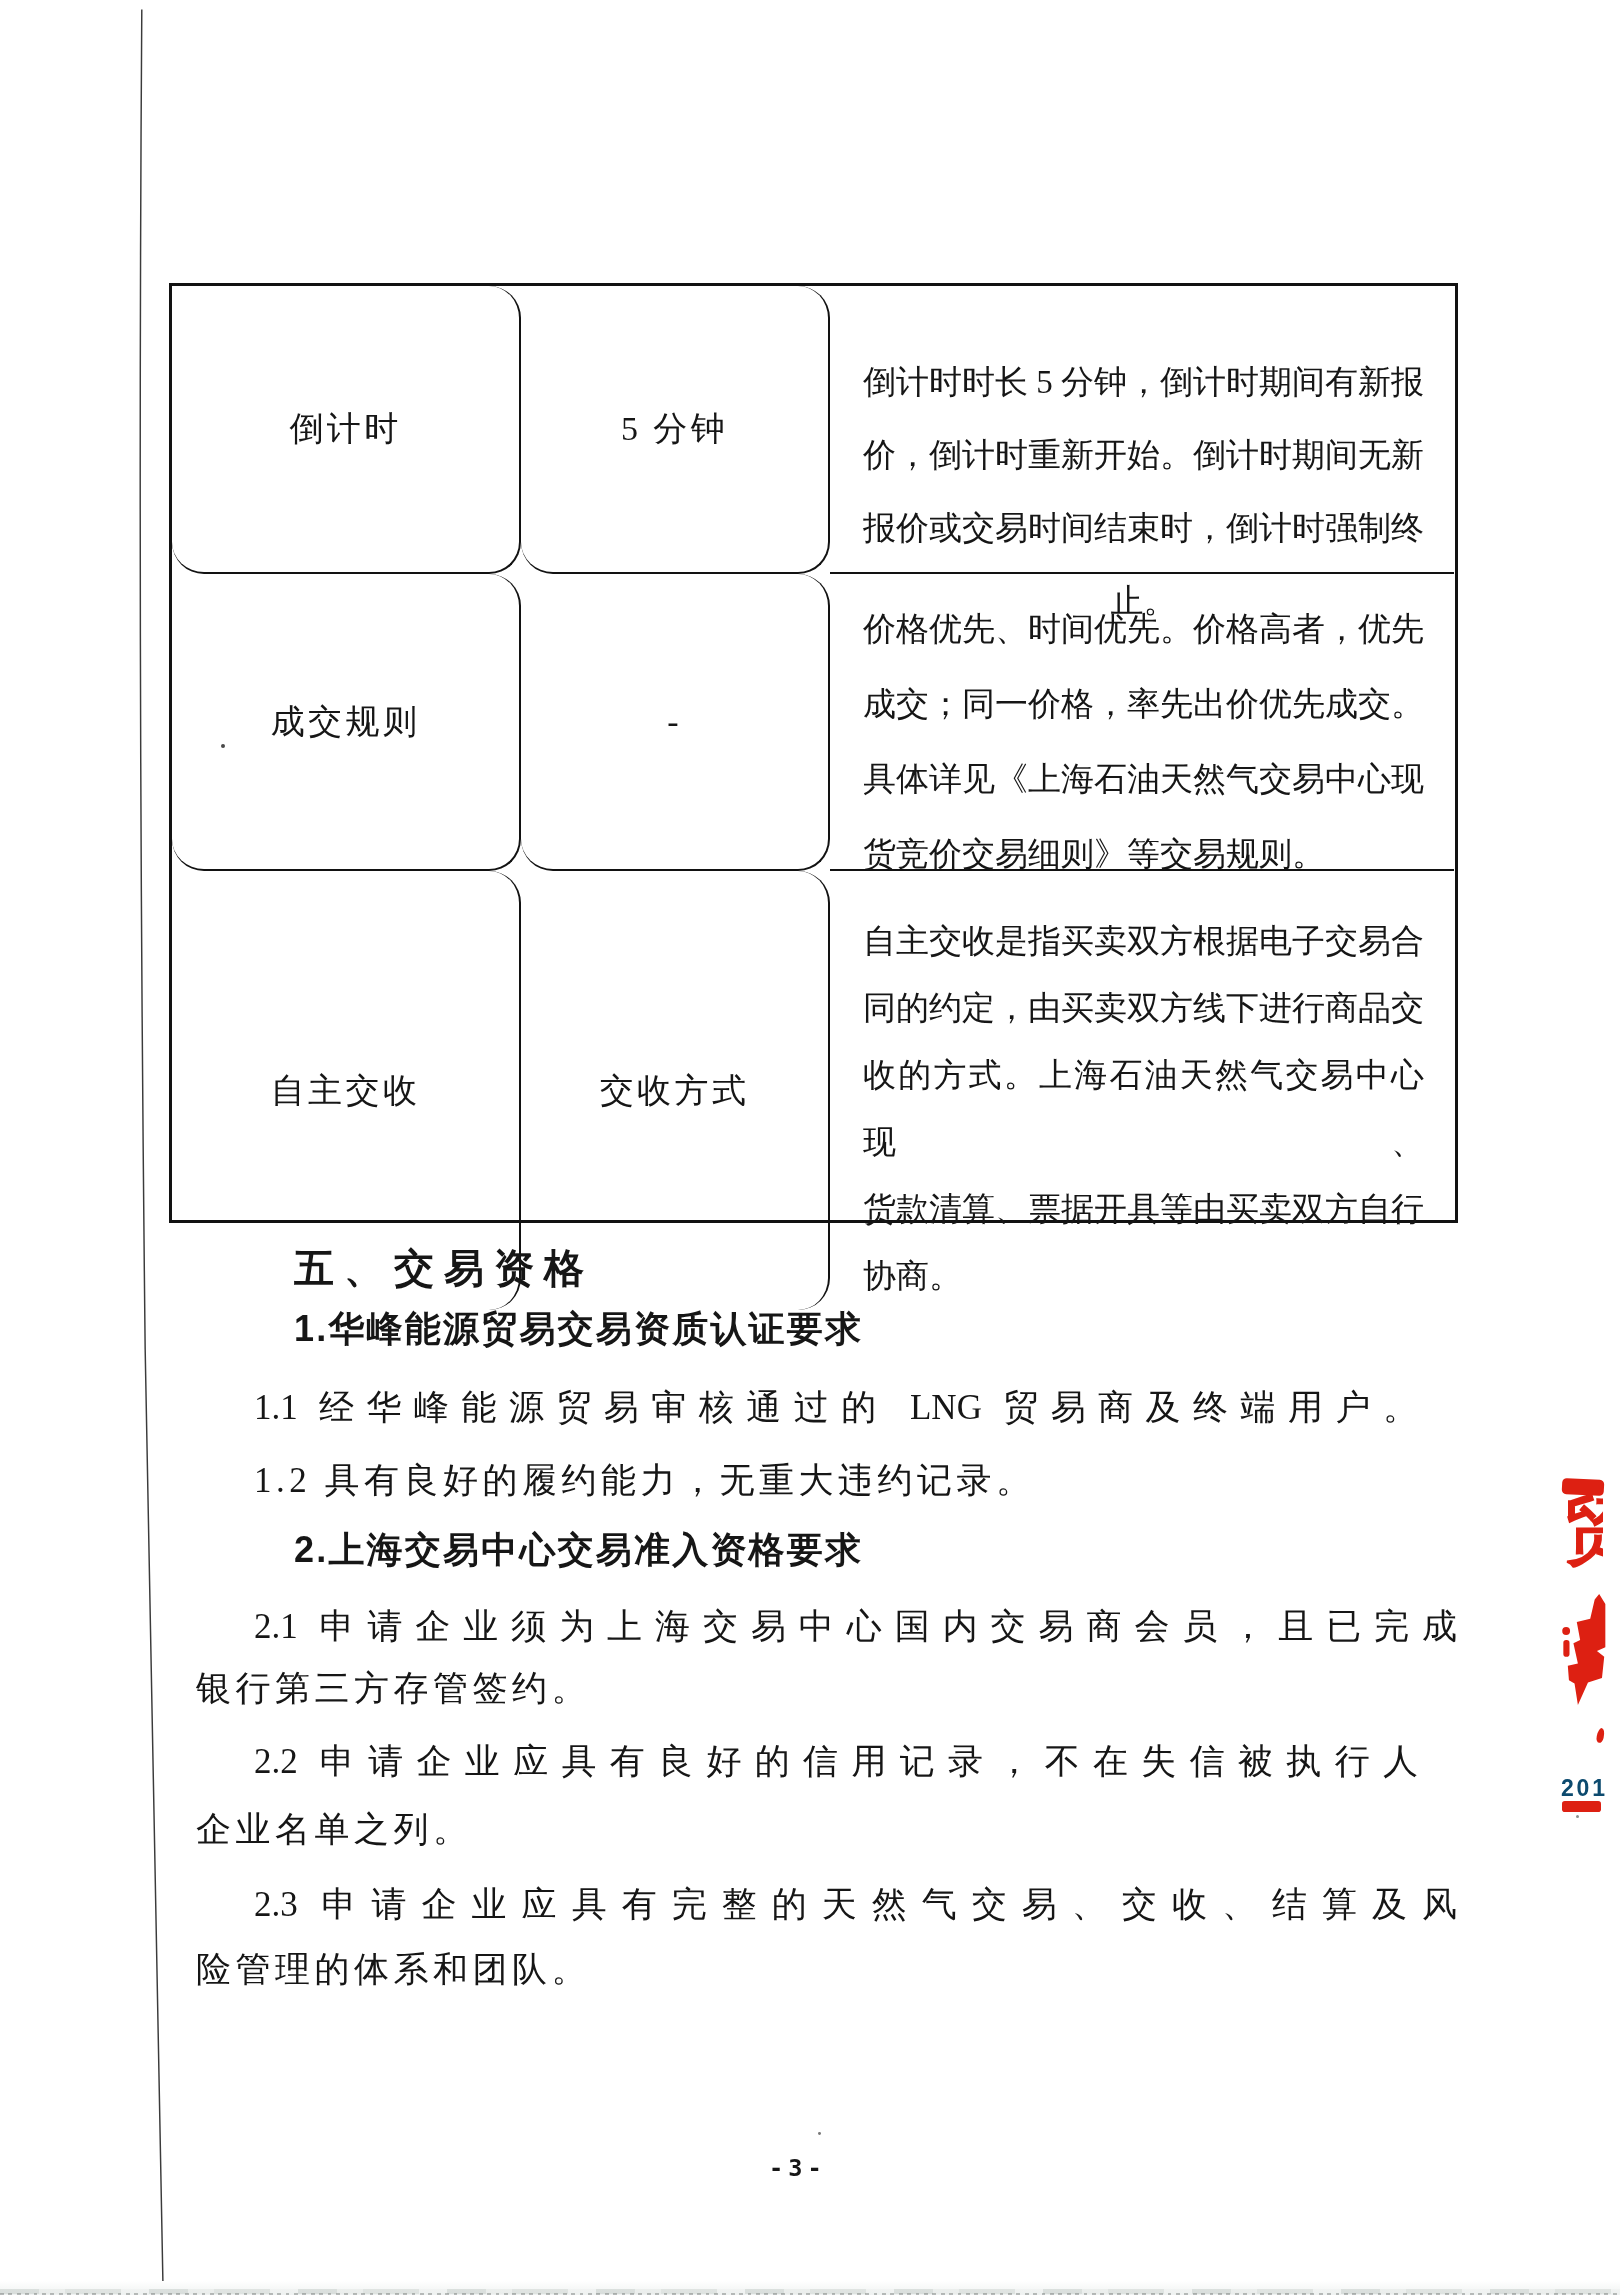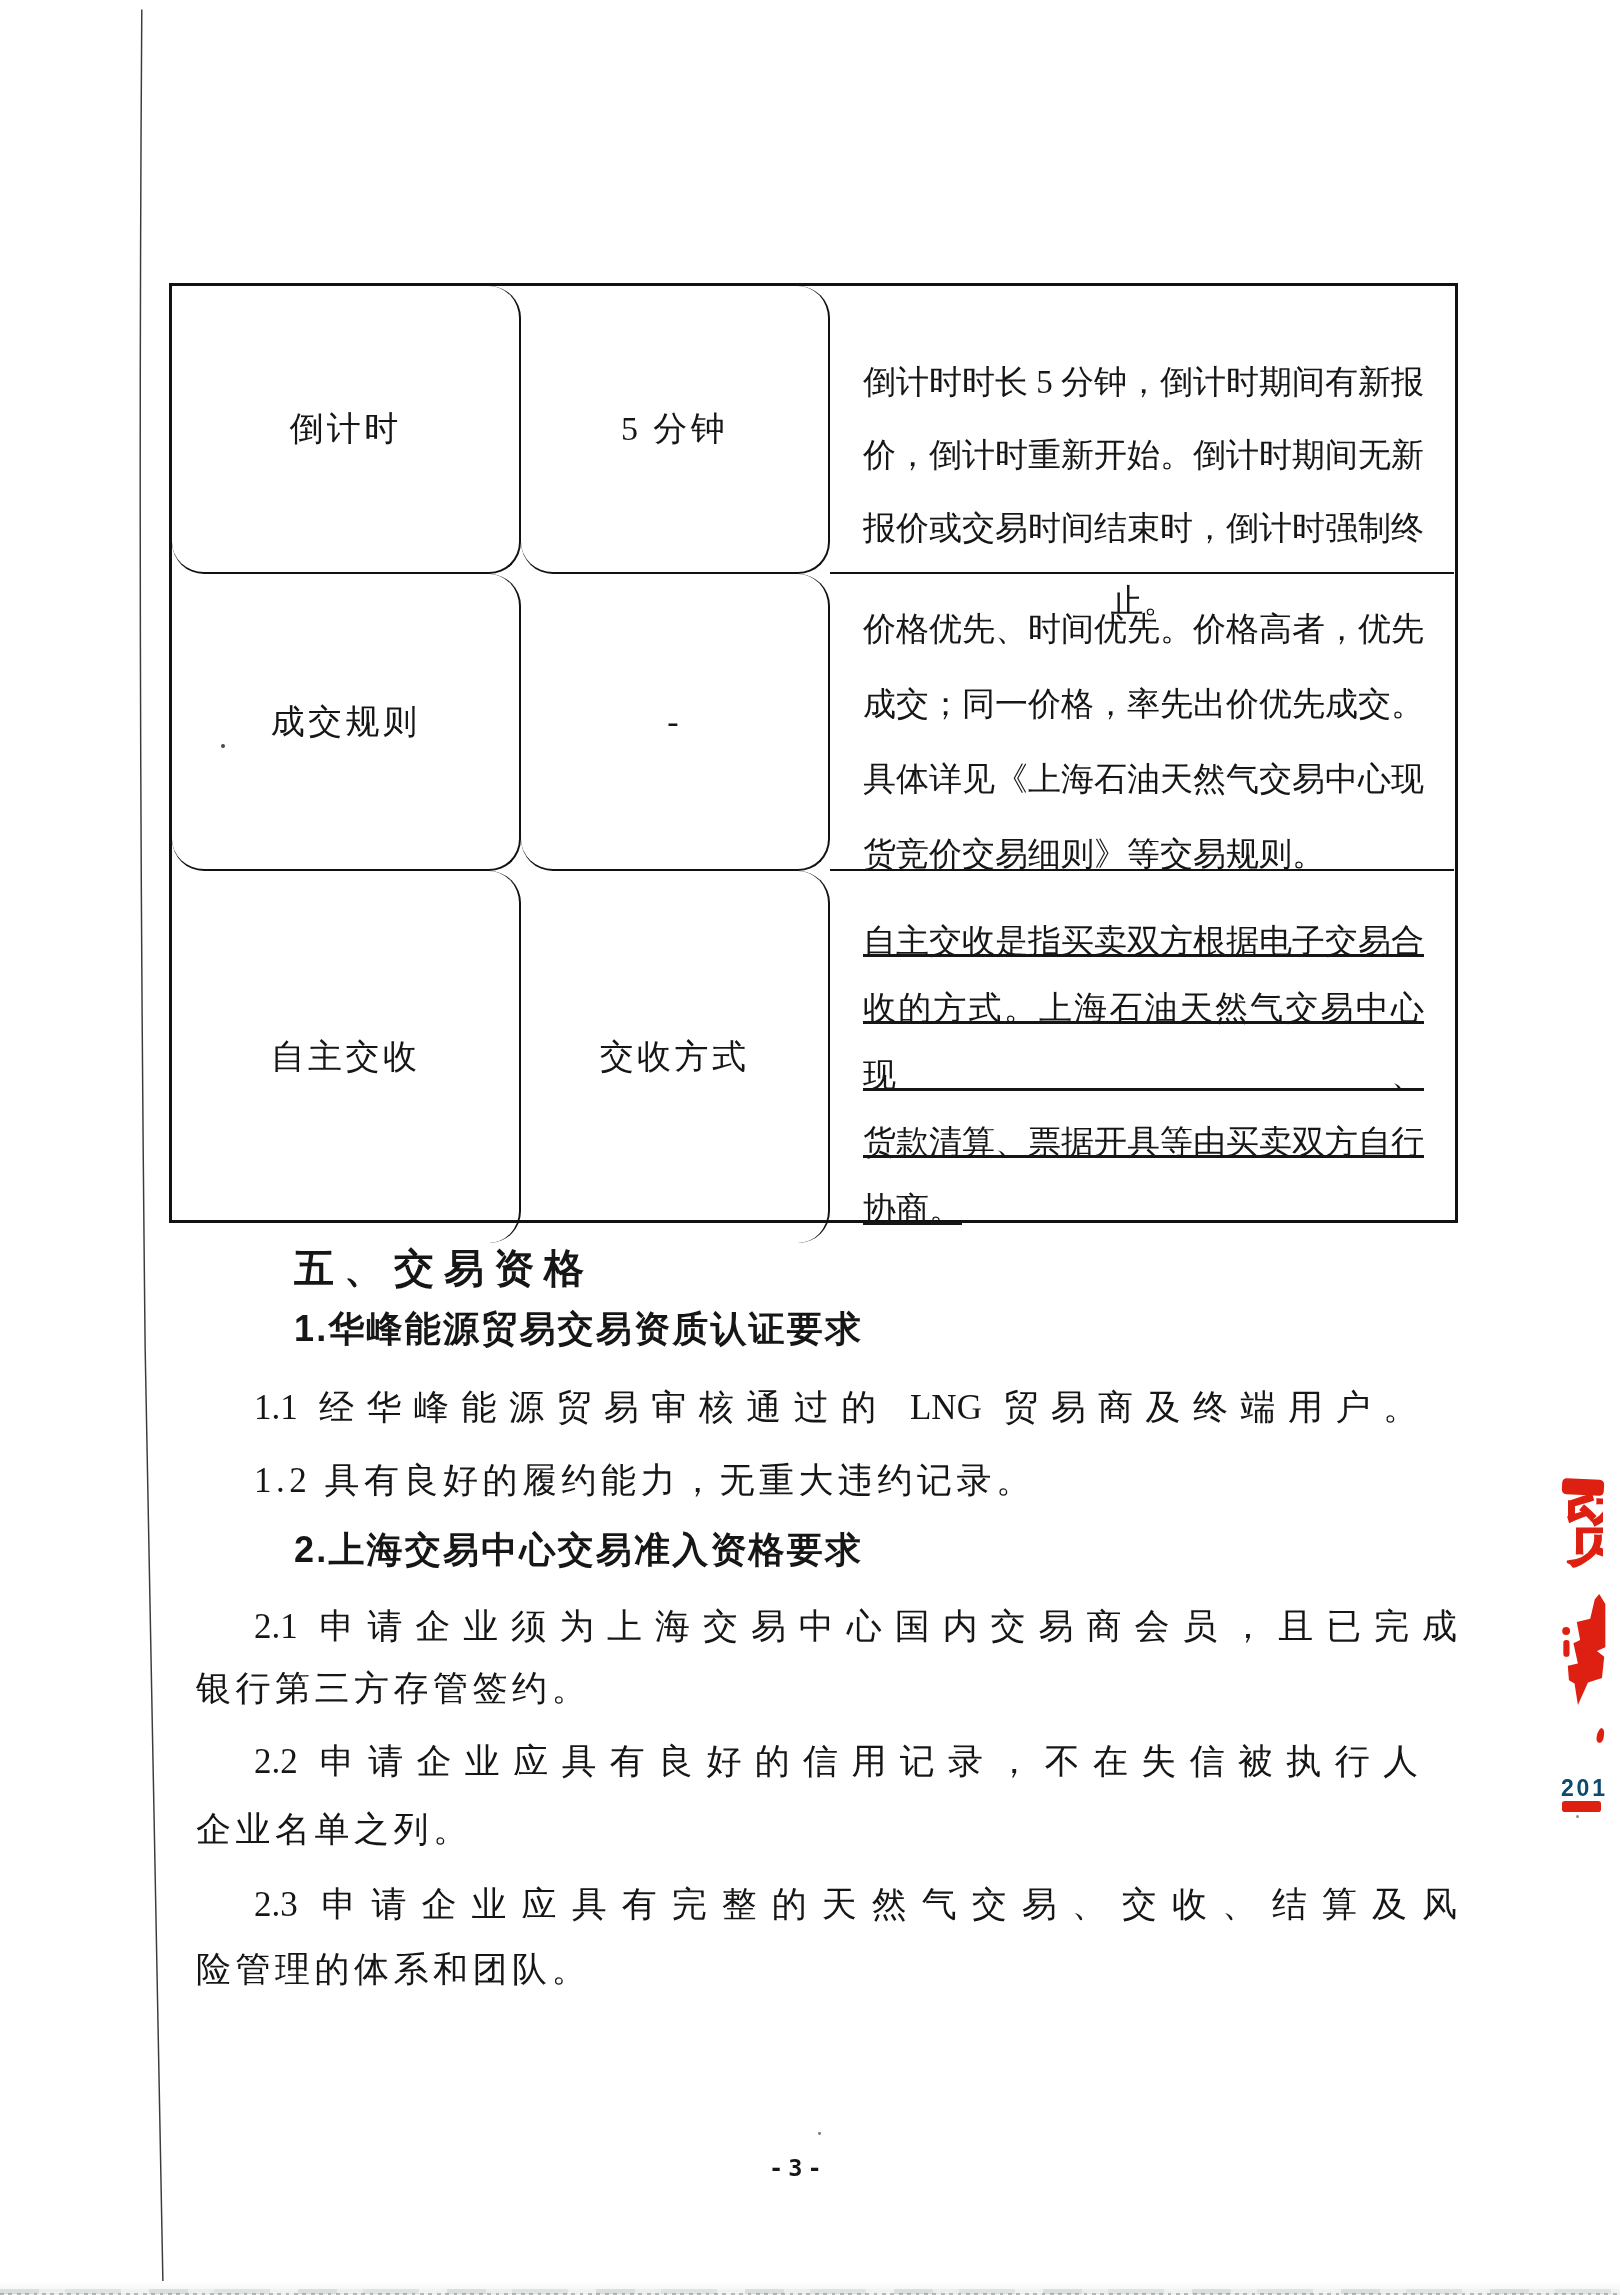--- a/index.html
+++ b/index.html
@@ -16,21 +16,21 @@
   .cell{box-sizing:border-box;}
   .br{border-right:2.2px solid #121212;border-radius:32px;}
   .bb{border-bottom:2.2px solid #121212;}
   .lab{display:flex;align-items:center;justify-content:center;font-size:34px;letter-spacing:3.4px;}
   .desc{font-size:33px;overflow:visible;position:relative;z-index:2;}
   .d1{padding:24px 30px 0 33px;margin-top:36px;}
   .d1 .dl{line-height:73px;}
   .d2{padding:18px 30px 0 33px;}
   .d2 .dl{line-height:75px;}
   .d3{padding:37px 30px 0 33px;}
-  .d3 .dl{line-height:67px;text-decoration:underline;}
+  .d3 .dl{line-height:67px;}
   .dl.jl{text-align:justify;text-align-last:justify;}
   .dl.cl{text-align:center;}
   .dl.ll{text-align:left;}
 
   
   .bl{position:absolute;font-size:35px;line-height:1.2;letter-spacing:4.5px;white-space:nowrap;}
   .bhead{font-weight:bold;font-family:"Liberation Sans","DejaVu Sans",sans-serif;margin-left:40px;}
   .jfull{text-align:justify;text-align-last:justify;letter-spacing:0;white-space:nowrap;}
   .l0{top:1244px;left:254px;font-size:40px;letter-spacing:10px;}
   .l1{top:1307px;left:254px;font-size:36px;letter-spacing:2.2px;}
@@ -114,20 +114,21 @@
     </div>
 
     <div class="cell lab br">
       <span>自主交收</span>
     </div>
     <div class="cell lab br">
       <span>交收方式</span>
     </div>
     <div class="cell desc d3">
       <div class="dl jl">自主交收是指买卖双方根据电子交易合</div>
+      <div class="dl jl">同的约定，由买卖双方线下进行商品交</div>
       <div class="dl jl">收的方式。上海石油天然气交易中心现、</div>
       <div class="dl jl">货款清算、票据开具等由买卖双方自行</div>
       <div class="dl ll">协商。</div>
     </div>
   </div>
 
   <div class="bl bhead l0">五、交易资格</div>
   <div class="bl bhead l1">1.华峰能源贸易交易资质认证要求</div>
   <div class="bl jfull l2">1.1 经华峰能源贸易审核通过的 LNG 贸易商及终端用户。</div>
   <div class="bl l3">1.2 具有良好的履约能力，无重大违约记录。</div>

